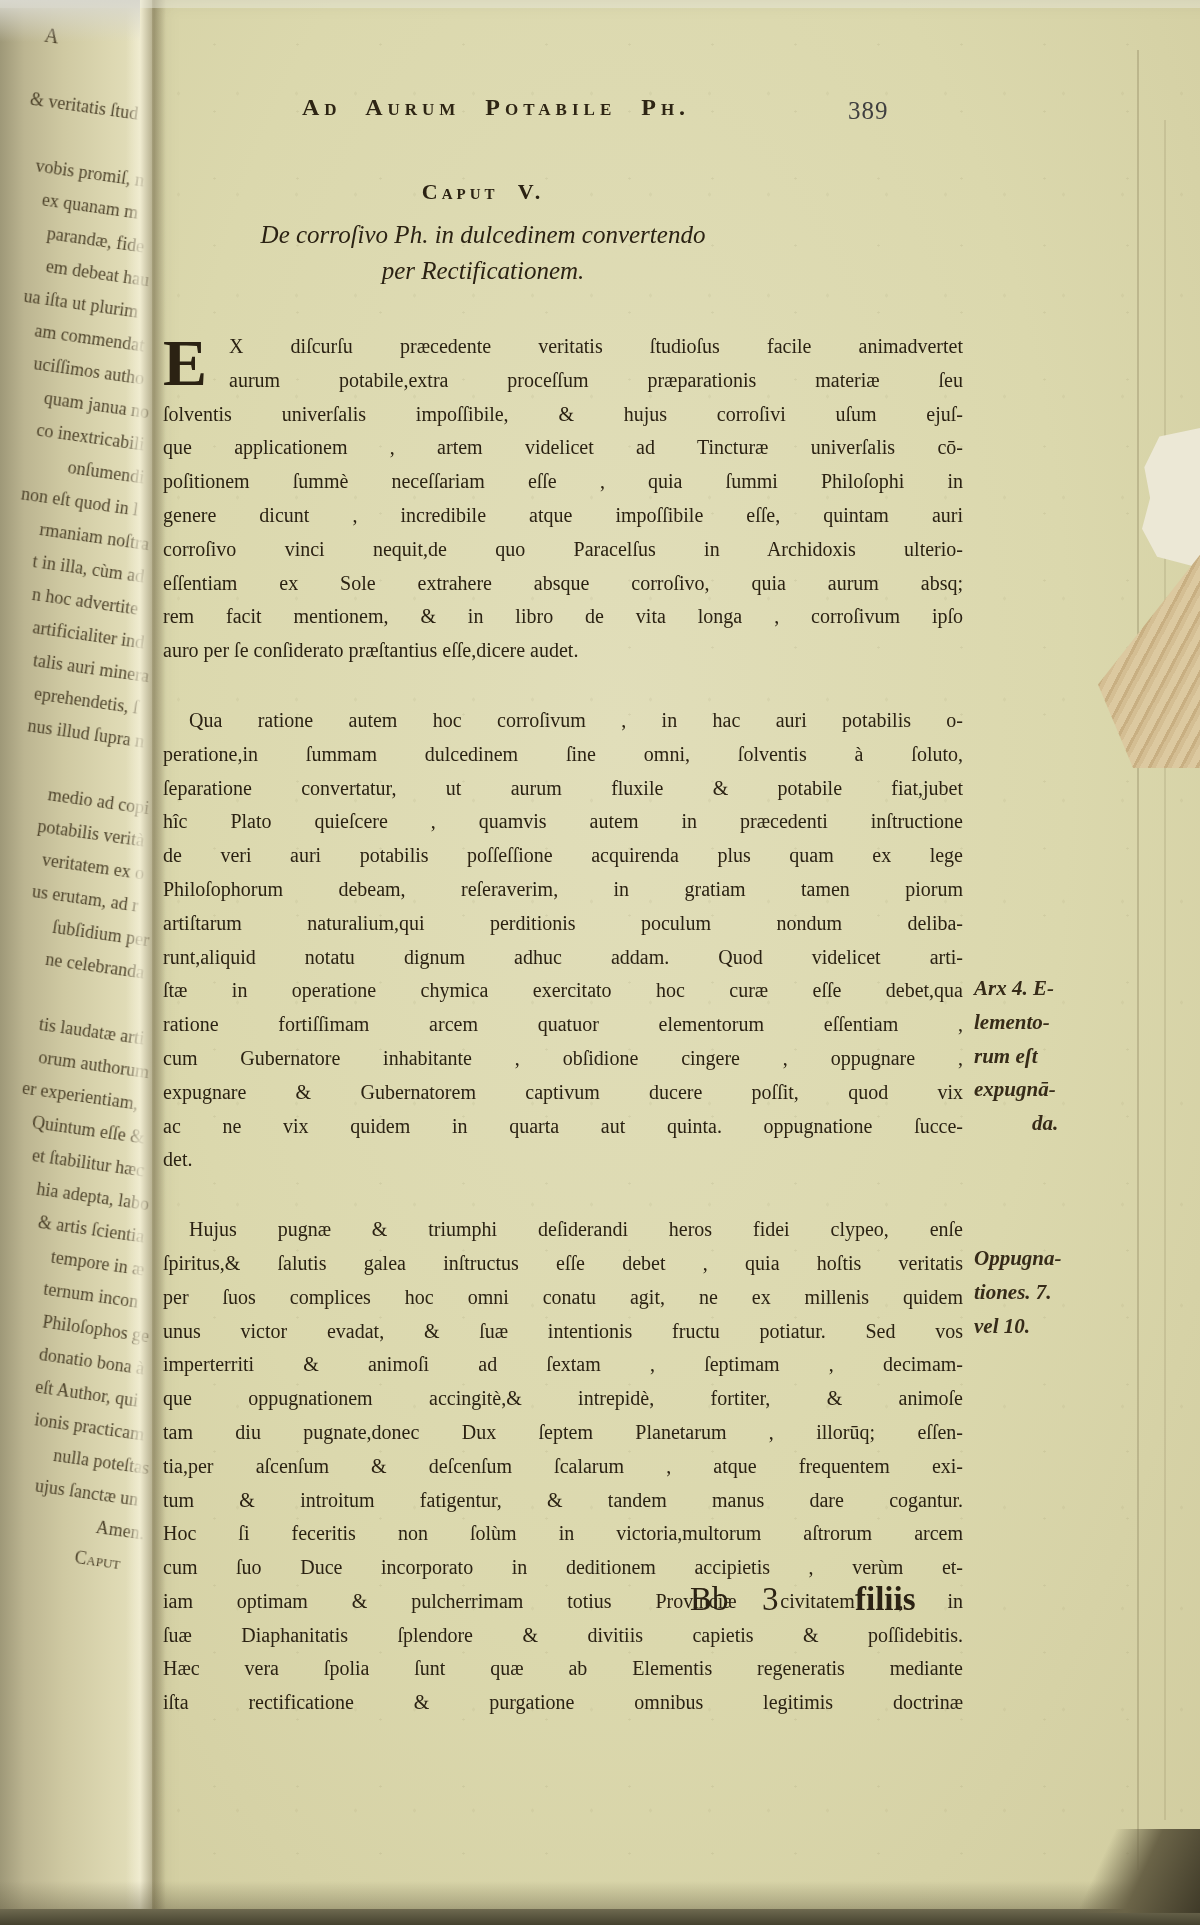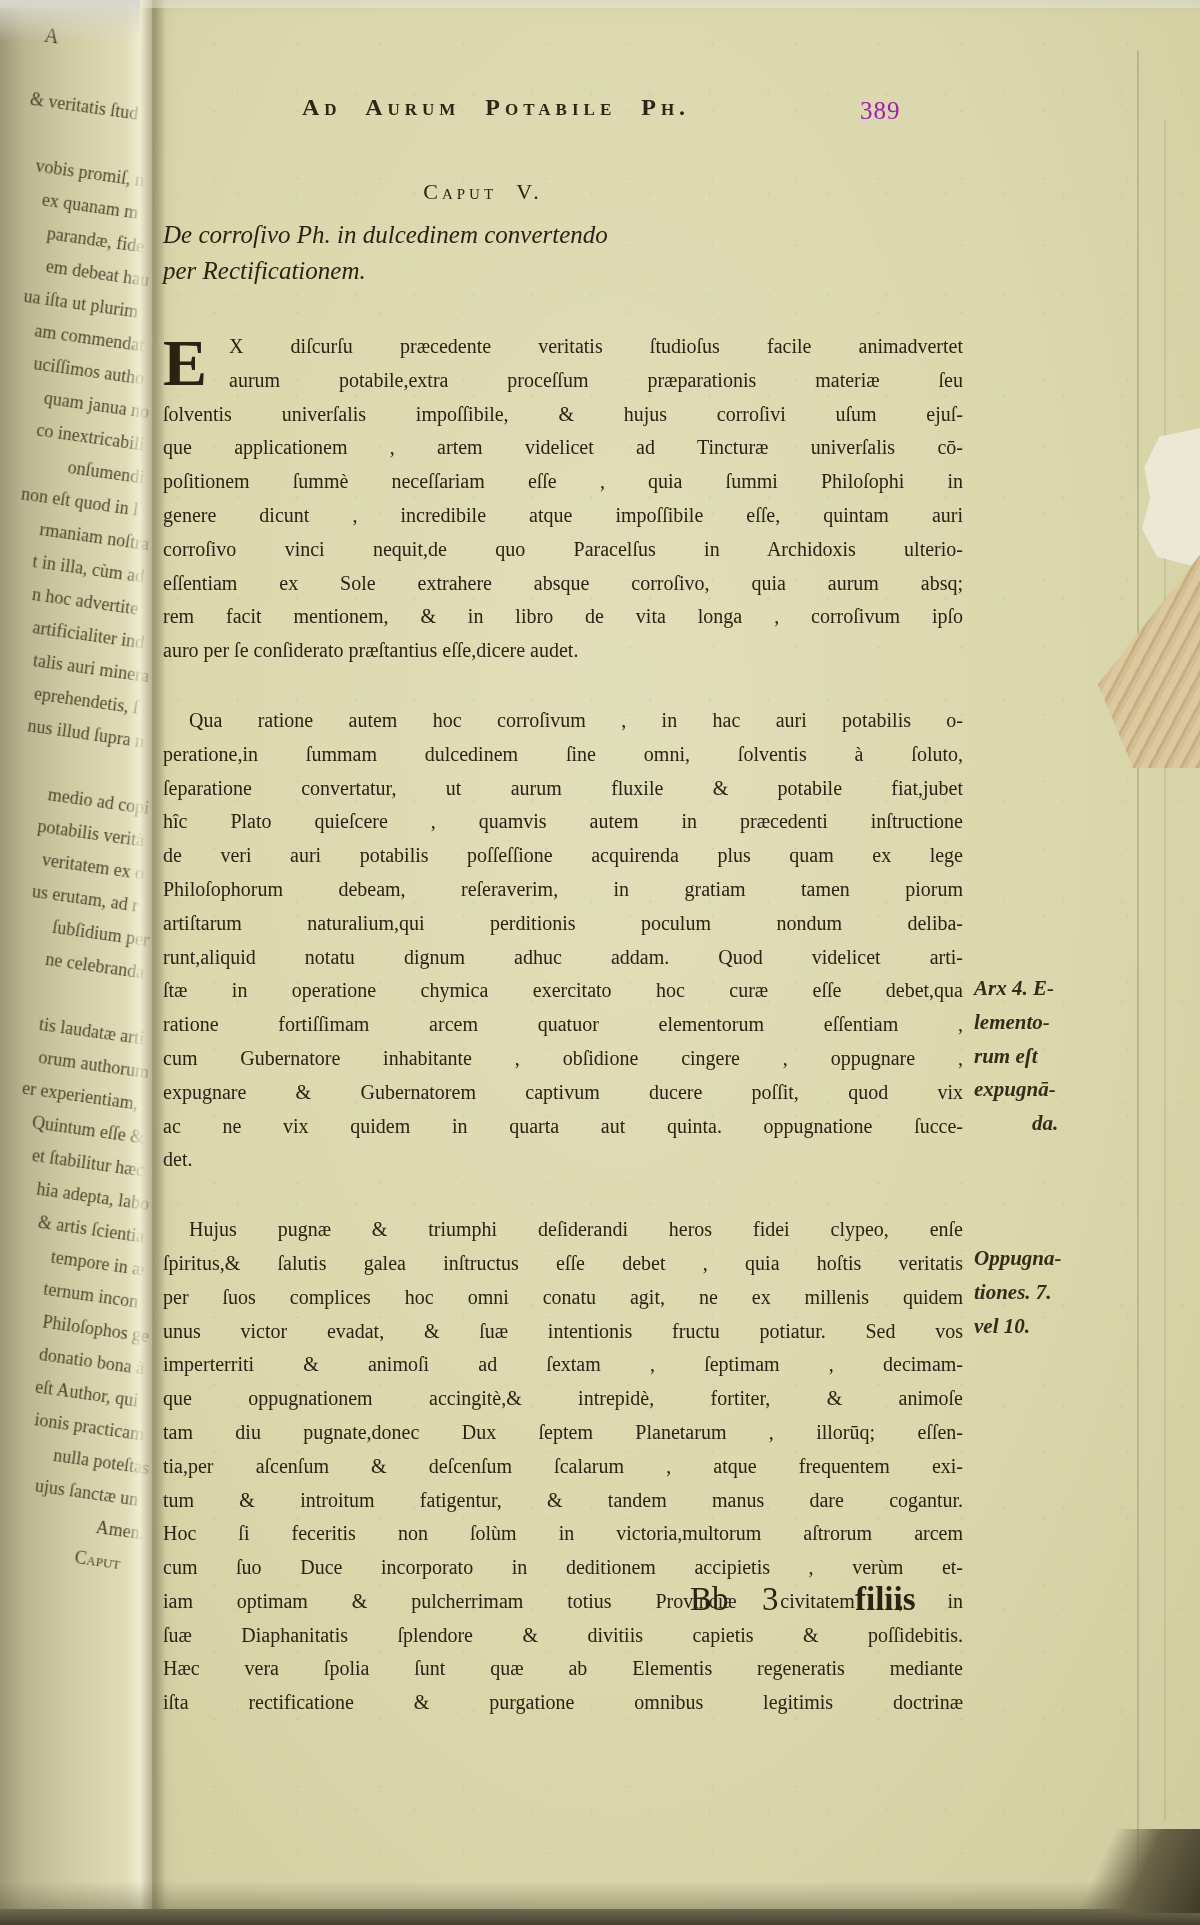--- a/index.html
+++ b/index.html
@@ -41,26 +41,26 @@
   .gutter {
     position:absolute; left:126px; top:0; width:40px; height:100%; pointer-events:none;
     background: linear-gradient(90deg, rgba(60,52,30,0) 0%, rgba(242,238,212,.85) 35%, rgba(110,100,68,.45) 70%, rgba(110,100,68,0) 100%);
   }
   
   .running-head {
     position:absolute; left:176px; top:94px; width:640px; text-align:center;
     font-size:24px; font-weight:700; font-variant:small-caps;
     letter-spacing:5px; word-spacing:14px; color:#2e2514;
   }
-  .page-number { position:absolute; left:848px; top:97px; font-size:25px; letter-spacing:1px; color:#a21caf;margin-left:12px; }
+  .page-number { position:absolute; left:848px; top:97px; font-size:25px; letter-spacing:1px; color:#404040; }
   .caput {
     position:absolute; left:163px; top:179px; width:640px; text-align:center;
-    font-size:22px; font-weight:400; font-variant:small-caps; letter-spacing:4px; word-spacing:10px;
-  }
-  .subtitle { position:absolute; left:163px; width:640px; text-align:left; font-style:italic; font-size:25px; }
+    font-size:22px; font-weight:700; font-variant:small-caps; letter-spacing:4px; word-spacing:10px;
+  }
+  .subtitle { position:absolute; left:163px; width:640px; text-align:center; font-style:italic; font-size:25px; }
   .subtitle.s1 { top:221px; }
   .subtitle.s2 { top:257px; }
   
   .body-col { position:absolute; left:163px; top:330px; width:800px; }
   .line { height:33.8px; line-height:33.8px; font-size:20px; text-align:justify; text-align-last:justify; }
   .line.short { text-align:left; text-align-last:left; }
   .para2 .rep .line:first-child, .para3 .rep .line:first-child { text-indent:26px;margin-top:36px; }
   .drop-cap {
     float:left; width:56px; height:64px; font-size:66px; line-height:60px;
     font-weight:700; margin:3px 10px 0 0; color:#2b2213;

